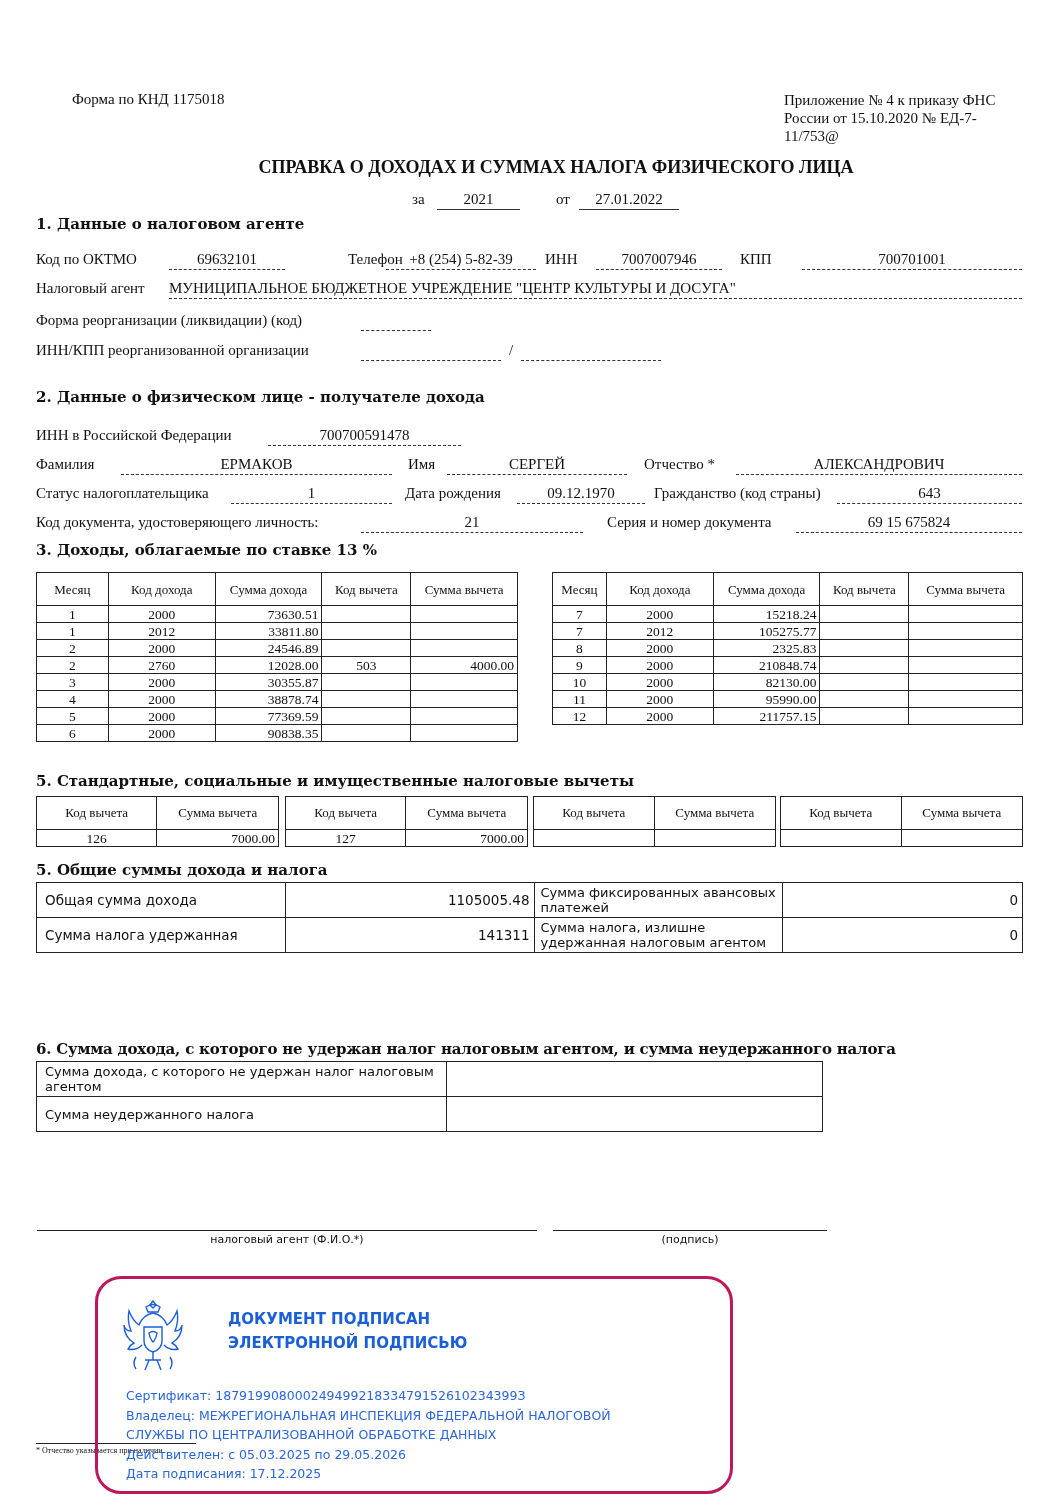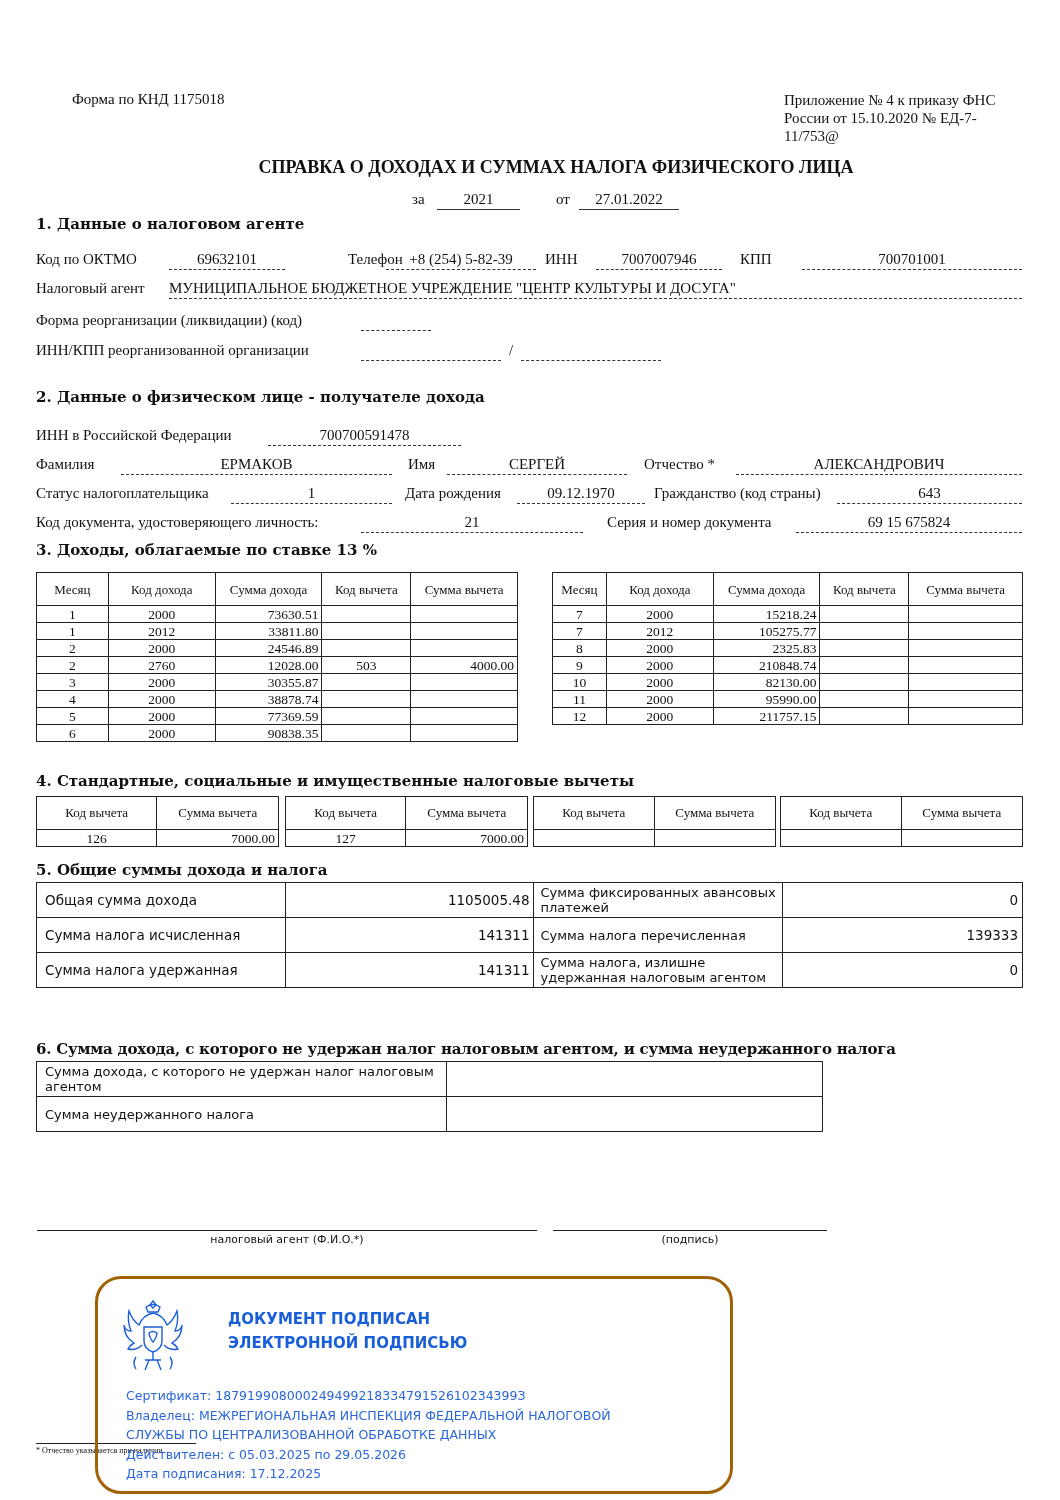--- a/index.html
+++ b/index.html
@@ -27,21 +27,21 @@
   table.tot td.r { text-align: right; }
   table.tot td.lbl2 { padding-left: 6px; font-size: 13px; }
 
   table.s6 { position: absolute; border-collapse: collapse; font-size: 13px; font-family: "DejaVu Sans", sans-serif; }
   table.s6 td { border: 1px solid #222; height: 34px; padding: 0 8px; }
 
   .sig-line { position: absolute; border-top: 1px solid #222; }
   .sig-cap { position: absolute; font-size: 11px; font-family: "DejaVu Sans", sans-serif; text-align: center; }
 
   .stamp { position: absolute; left: 95px; top: 1276px; width: 638px; height: 218px;
-           border: 3px solid #a16207; border-radius: 26px; box-sizing: border-box; }
+           border: 3px solid #be185d; border-radius: 26px; box-sizing: border-box; }
   .stamp-title { position: absolute; left: 130px; top: 28px; color: #1a5fd8;
                  font-family: "DejaVu Sans", sans-serif; font-weight: bold; font-size: 15px; line-height: 24px; }
   .stamp-lines { position: absolute; left: 28px; top: 107px; color: #2a66d9;
                  font-family: "DejaVu Sans", sans-serif; font-size: 12.5px; line-height: 19.5px; }
   .emblem { position: absolute; left: 24px; top: 18px; width: 62px; height: 78px; }
 
   .footnote { position: absolute; left: 36px; top: 1446px; font-size: 8px; white-space: nowrap; }
   .footnote-line { position: absolute; left: 36px; top: 1443px; width: 160px; border-top: 1px solid #222; }
 </style>
 </head>
@@ -240,21 +240,21 @@
   <tr>
         <td class="c">12</td>
         <td class="c">2000</td>
         <td class="r">211757.15</td>
         <td class="c"></td>
         <td class="r"></td>
       </tr>
 </tbody>
   </table>
 
-<div class="abs sec-title" style="left:36px;top:772px;">4. Стандартные, социальные и имущественные налоговые вычеты</div>
+<div class="abs sec-title" style="left:36px;top:772px;">5. Стандартные, социальные и имущественные налоговые вычеты</div>
 
 <table class="grid ded" style="left:36px;top:796px;width:243px;">
   <colgroup>
       <col style="width:121px">
       <col style="width:122px">
     </colgroup>
   <tbody>
       <tr>
         <th>Код вычета</th>
         <th>Сумма вычета</th>
@@ -321,26 +321,20 @@
       <col style="width:249px">
       <col style="width:249px">
       <col style="width:240px">
     </colgroup>
   <tbody>
       <tr>
     <td>Общая сумма дохода</td>
     <td class="r">1105005.48</td>
     <td class="lbl2">Сумма фиксированных авансовых платежей</td>
     <td class="r">0</td>
-  </tr>
-  <tr>
-    <td>Сумма налога исчисленная</td>
-    <td class="r">141311</td>
-    <td class="lbl2">Сумма налога перечисленная</td>
-    <td class="r">139333</td>
   </tr>
   <tr>
     <td>Сумма налога удержанная</td>
     <td class="r">141311</td>
     <td class="lbl2">Сумма налога, излишне удержанная налоговым агентом</td>
     <td class="r">0</td>
   </tr>
 </tbody>
   </table>
 

